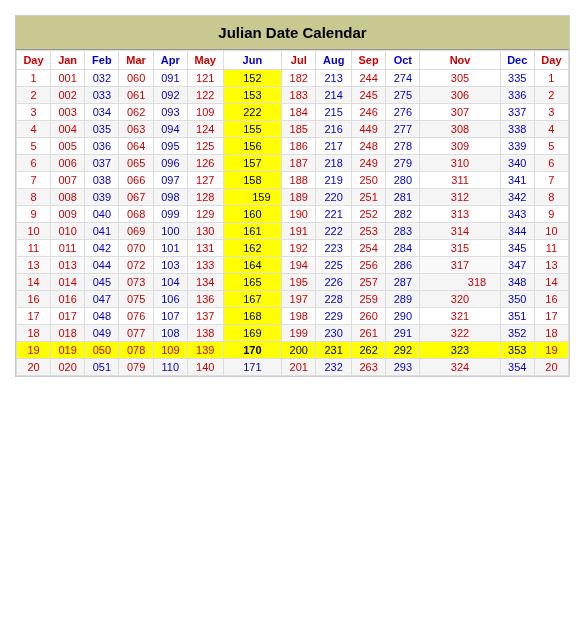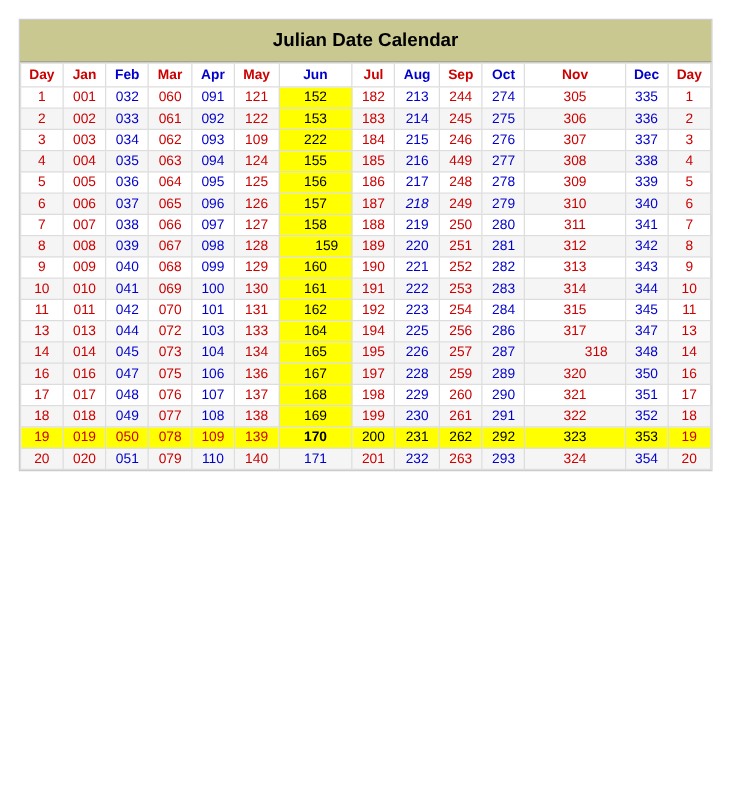--- a/index.html
+++ b/index.html
@@ -166,21 +166,21 @@
         </tr>
         <tr style="background-color: rgb(245, 245, 245);">
           <td style="color: rgb(204, 0, 0);">6</td>
           <td style="color: rgb(204, 0, 0);">006</td>
           <td style="color: rgb(0, 0, 204);">037</td>
           <td style="color: rgb(204, 0, 0);">065</td>
           <td style="color: rgb(0, 0, 204);">096</td>
           <td style="color: rgb(204, 0, 0);">126</td>
           <td style="background-color: rgb(255, 255, 0); color: rgb(0, 0, 0);">157</td>
           <td style="color: rgb(204, 0, 0);">187</td>
-          <td style="color: rgb(0, 0, 204); font-style: italic;">218</td>
+          <td style="color: rgb(0, 0, 204);">218</td>
           <td style="color: rgb(204, 0, 0);">249</td>
           <td style="color: rgb(0, 0, 204);">279</td>
           <td style="color: rgb(204, 0, 0);">310</td>
           <td style="color: rgb(0, 0, 204);">340</td>
           <td style="color: rgb(204, 0, 0);">6</td>
         </tr>
         <tr>
           <td style="color: rgb(204, 0, 0);">7</td>
           <td style="color: rgb(204, 0, 0);">007</td>
           <td style="color: rgb(0, 0, 204);">038</td>

